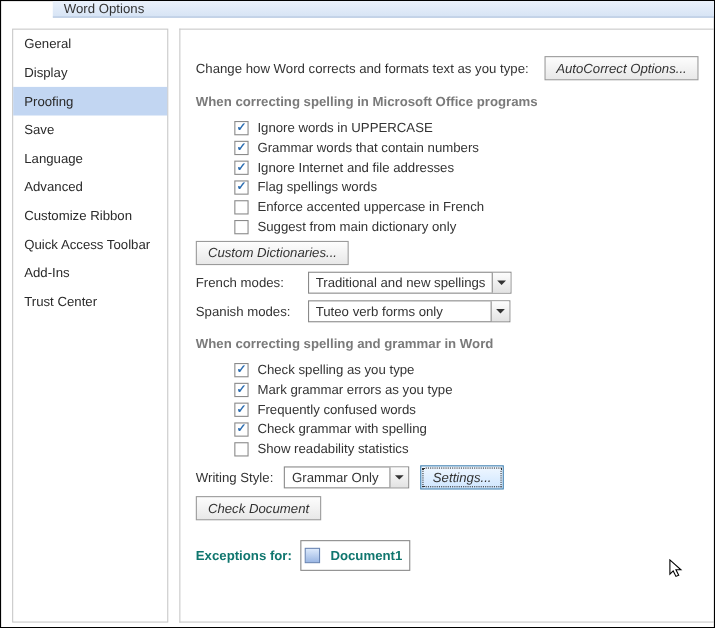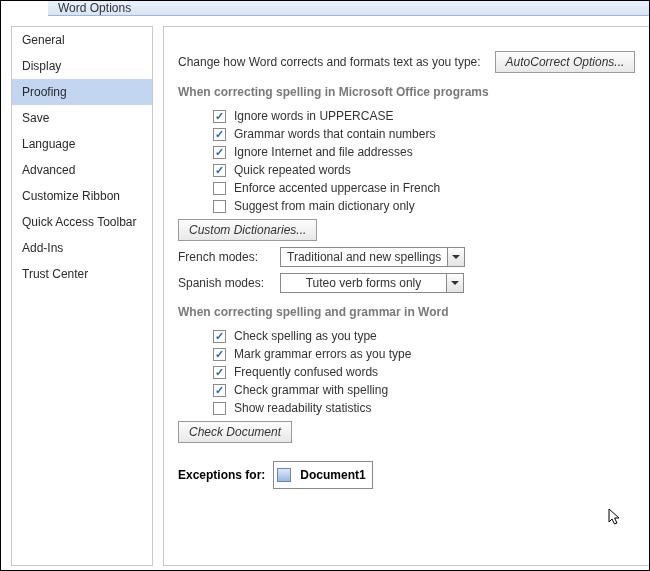--- a/index.html
+++ b/index.html
@@ -121,21 +121,20 @@
   .select {
     display: inline-flex;
     align-items: center;
     border: 1px solid #8a8a8a;
     background: #fff;
     height: 20px;
   }
   .select-text {
     padding: 0 6px;
     min-width: 130px;
-    text-align: center;
   }
   .select-arrow {
     border-left: 1px solid #8a8a8a;
     width: 17px;
     height: 100%;
     background: linear-gradient(#fdfdfd,#e3e3e3);
     display: flex;
     align-items: center;
     justify-content: center;
   }
@@ -149,21 +148,21 @@
     position: absolute;
     left: 455px;
     top: 492px;
     width: 14px;
     height: 20px;
     pointer-events: none;
   }
   .cursor svg { display: block; }
   .footer-row {
     margin-top: 18px;
-    color: #000000;
+    color: #0f766e;
     font-weight: bold;
     display: flex;
     align-items: center;
     gap: 8px;
   }
   .doc-select {
     display: inline-flex;
     align-items: center;
     border: 1px solid #8a8a8a;
     background: #fff;
@@ -217,21 +216,21 @@
       <div class="check-row">
         <span class="check checked"></span>
         <span>Grammar words that contain numbers</span>
       </div>
       <div class="check-row">
         <span class="check checked"></span>
         <span>Ignore Internet and file addresses</span>
       </div>
       <div class="check-row">
         <span class="check checked"></span>
-        <span>Quick repeated words</span>
+        <span>Flag spellings words</span>
       </div>
       <div class="check-row">
         <span class="check"></span>
         <span>Enforce accented uppercase in French</span>
       </div>
       <div class="check-row">
         <span class="check"></span>
         <span>Suggest from main dictionary only</span>
       </div>
 
@@ -272,20 +271,30 @@
       </div>
       <div class="check-row">
         <span class="check checked"></span>
         <span>Check grammar with spelling</span>
       </div>
       <div class="check-row">
         <span class="check"></span>
         <span>Show readability statistics</span>
       </div>
 
+      <div class="label-row" style="margin-top:8px;">
+        <span>Writing Style:</span>
+        <span class="select">
+          <span class="select-text" style="min-width:95px;">Grammar Only</span>
+          <span class="select-arrow"></span>
+        </span>
+        <button class="btn focus">
+          <span>Settings...</span>
+        </button>
+      </div>
 
       <div class="row" style="margin-top:6px;">
         <button class="btn">
           <span>Check Document</span>
         </button>
       </div>
 
       <div class="footer-row">
         <span>Exceptions for:</span>
         <span class="doc-select">

